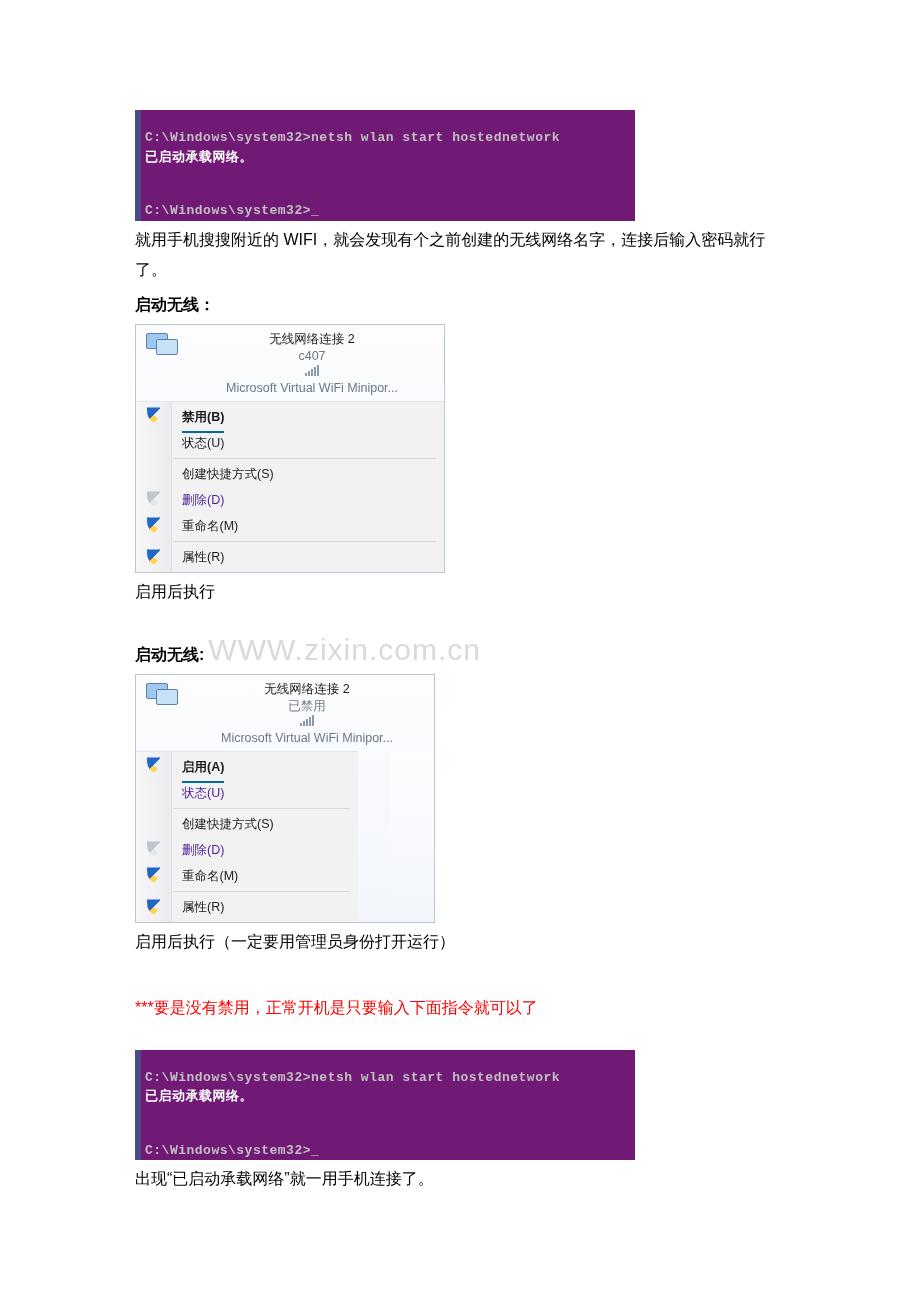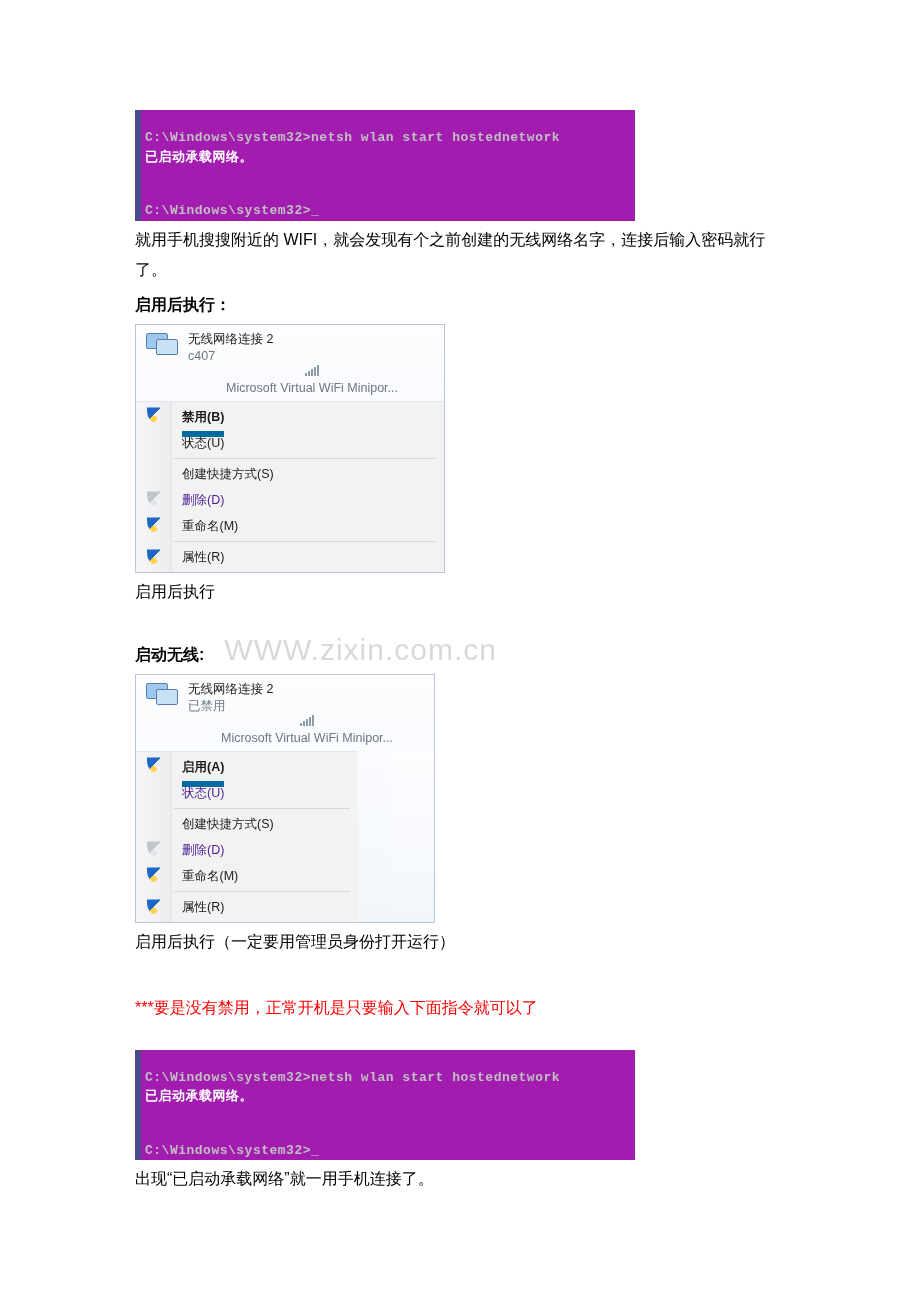--- a/index.html
+++ b/index.html
@@ -9,21 +9,21 @@
     background: #fff;
     font-family: "Microsoft YaHei", SimSun, Arial, sans-serif;
     font-size: 14px;
     color: #000;
     width: 920px;
   }
   .page {
     padding: 110px 135px 60px 135px;
   }
   .terminal {
-    background: #a21caf;
+    background: #701a75;
     color: #fff;
     font-family: "Consolas","Courier New",monospace;
     font-size: 13px;
     font-weight: bold;
     padding: 0;
     border-left: 6px solid #4a4a8a;
     line-height: 1.5;
     position: relative;
     letter-spacing: 0.5px;
   }
@@ -38,21 +38,21 @@
   }
   .caption.red { color: #ff0000; }
   .section-heading {
     font-size: 16px;
     font-weight: bold;
     margin: 10px 0 8px 0;
   }
   .watermark-row {
     display: flex;
     align-items: baseline;
-    gap: 20px;
+    gap: 4px;
     margin: 28px 0 8px 0;
   }
   .watermark {
     color: #d9d9d9;
     font-size: 30px;
     font-weight: 400;
     letter-spacing: 1px;
     line-height: 1;
     white-space: nowrap;
   }
@@ -77,21 +77,21 @@
     width: 36px; height: 30px; flex-shrink:0; position:relative;
   }
   .pc-icon .monitor {
     position:absolute; top:2px; left:2px; width:22px; height:16px;
     background:#9ec8ef; border:1.5px solid #5a7fa8; border-radius:2px;
   }
   .pc-icon .monitor2 {
     position:absolute; top:8px; left:12px; width:22px; height:16px;
     background:#c9e1f7; border:1.5px solid #5a7fa8; border-radius:2px;
   }
-  .adapter-text { flex:1; line-height:1.35; }
+  .adapter-text { flex:1; line-height:1.35;text-align:center; }
   .adapter-text .title {  }
   .adapter-text .sub { color:#6b7785; }
   .adapter-text .desc-row { display:flex; align-items:center; gap:4px;flex-direction:column;}
   .signal-icon {
     width:14px; height:11px; display:inline-block; position:relative;
   }
   .signal-icon span {
     position:absolute; bottom:0; width:2px; background:#8a9aa8;
   }
   .signal-icon span:nth-child(1){left:0;height:3px;}
@@ -133,21 +133,21 @@
   .ctx-items .item {
     height:26px; line-height:26px; padding:0 10px;
     color:#1a1a1a; cursor:default;
   }
   .ctx-items .item.bold { font-weight:600; }
   .ctx-items .item.disabled { color:#4c1d95; }
   .ctx-items .sep {
     height:1px; background:#d8d8dc; margin:2px 8px 2px 2px;
   }
   .underline-red {
-    border-bottom:6px solid #0369a1;
+    border-bottom:2px solid #0369a1;
     display:inline-block;
     padding-bottom:1px;
   }
   .ctx-wrap { display:flex;gap:32px; }
   .ctx-right-pad {
     width:44px;
     background:linear-gradient(#fdfdff,#f2f6fb);
     border-left:none;
   }
 </style>
@@ -159,21 +159,21 @@
   <div class="terminal" style="width:500px;">
     <div class="topgap"></div>
     <div class="line gray">C:\Windows\system32&gt;netsh wlan start hostednetwork</div>
     <div class="line">已启动承载网络。</div>
     <div class="gap"></div>
     <div class="line gray">C:\Windows\system32&gt;_</div>
   </div>
 
   <p class="caption">就用手机搜搜附近的 WIFI，就会发现有个之前创建的无线网络名字，连接后输入密码就行了。</p>
 
-  <div class="section-heading">启用后执行：</div>
+  <div class="section-heading">启动无线：</div>
 
   <div class="net-box">
     <div class="adapter-row">
       <div class="pc-icon">
         <div class="monitor"></div>
           <div class="monitor2"></div>
       </div>
       <div class="adapter-text">
         <div class="title">无线网络连接 2</div>
         <div class="sub">c407</div>

